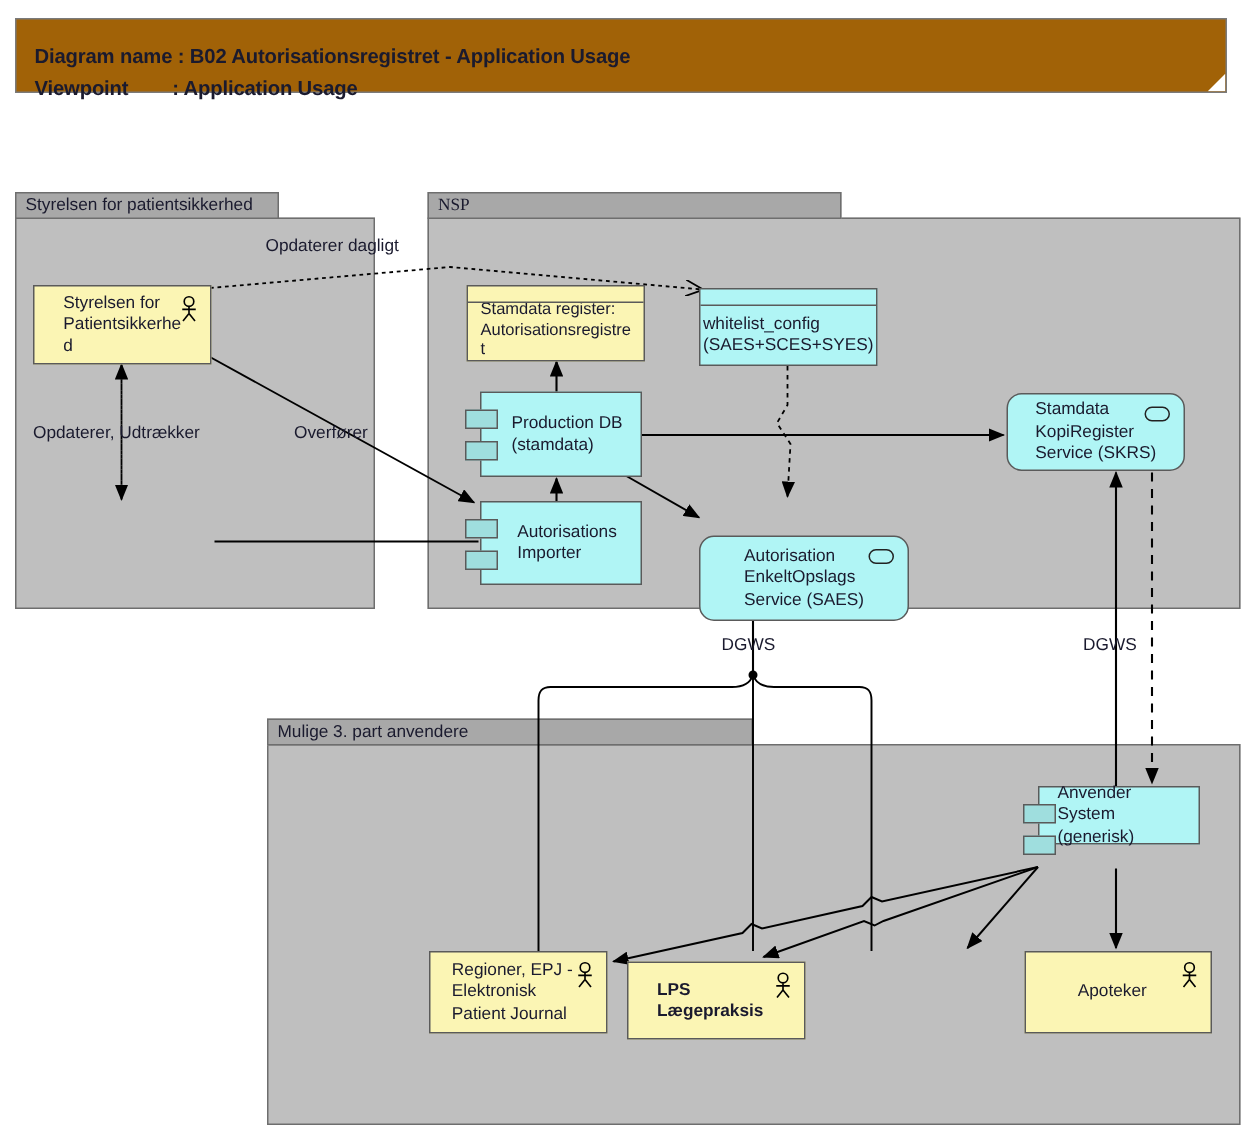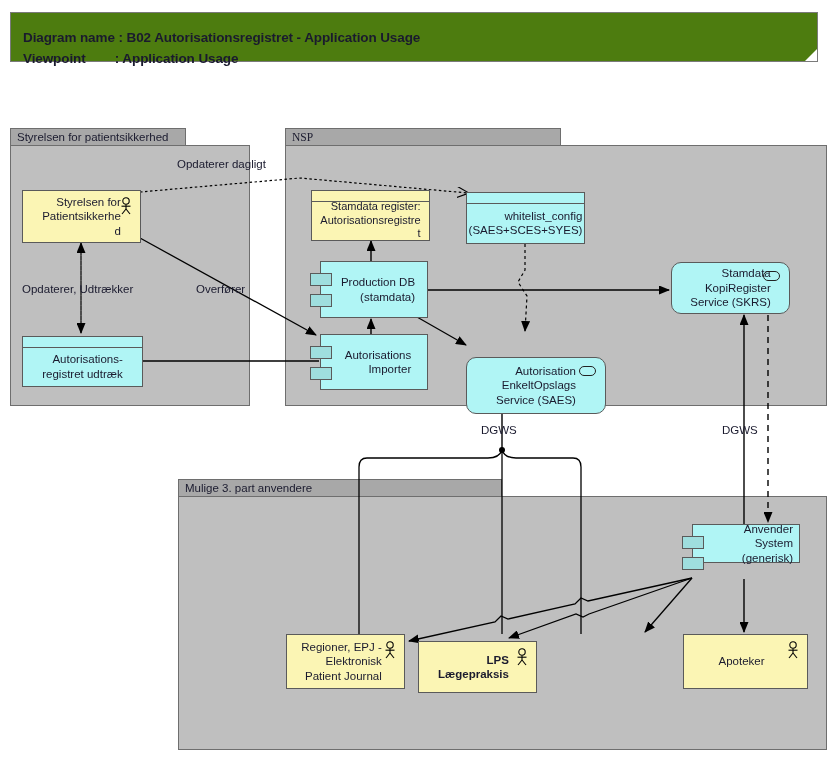--- a/index.html
+++ b/index.html
@@ -3,41 +3,41 @@
 <meta charset="utf-8">
 <style>
   html,body{margin:0;padding:0;background:#ffffff;}
   body{width:837px;height:765px;position:relative;
        font-family:"Liberation Sans","DejaVu Sans",sans-serif;
        color:#1a1a2e;overflow:hidden;}
   #canvas{position:absolute;left:0;top:0;width:837px;height:765px;}
 
   
   .banner{position:absolute;left:10px;top:12px;width:808px;height:50px;
-          background:#4d7c0f;border:1px solid #7a7a7a;box-sizing:border-box;}
+          background:#a16207;border:1px solid #7a7a7a;box-sizing:border-box;}
   .banner .line{position:absolute;left:12px;font-weight:bold;font-size:13.5px;
                 white-space:pre;letter-spacing:-0.1px;}
   .banner .l1{top:17px;}
   .banner .l2{top:38px;}
   .banner .corner{position:absolute;right:0;bottom:0;width:12px;height:12px;
                   background:#ffffff;
                   clip-path:polygon(100% 0,100% 100%,0 100%);}
 
   
   .group{position:absolute;box-sizing:border-box;padding-left:28px;}
   .group .tab{position:absolute;left:0;top:0;height:18px;
               background:#a8a8a8;border:1px solid #6e6e6e;box-sizing:border-box;
               font-size:11.5px;line-height:17px;padding-left:6px;white-space:nowrap;
               color:#1a1a2e;}
   .group .body{position:absolute;left:0;top:17px;right:0;bottom:0;
                background:#bfbfbf;border:1px solid #6e6e6e;box-sizing:border-box;}
 
   
   .node{position:absolute;box-sizing:border-box;border:1px solid #5a5a5a;
-        font-size:11.5px;line-height:14.5px;text-align:right;
+        font-size:11.5px;line-height:14.5px;text-align:left;
         display:flex;align-items:center;justify-content:center;}
   .node .lbl{display:block;padding:0 6px;white-space:pre-line;}
   .yellow{background:#fbf5b4;}
   .cyan{background:#b0f5f5;}
 
   
   .actor .figure{position:absolute;right:7px;top:6px;width:14px;height:18px;}
 
   
   .dataobj .bar{position:absolute;left:0;top:0;right:0;height:11px;
@@ -159,25 +159,20 @@
 d</span>
     <svg class="figure" viewBox="0 0 14 18">
       <circle cx="7" cy="4" r="3.2" fill="none" stroke="#000" stroke-width="1.1"></circle>
       <line x1="7" y1="7.5" x2="7" y2="12" stroke="#000" stroke-width="1.1"></line>
       <line x1="7" y1="12" x2="3" y2="17" stroke="#000" stroke-width="1.1"></line>
       <line x1="7" y1="12" x2="11" y2="17" stroke="#000" stroke-width="1.1"></line>
       <line x1="2.5" y1="9.2" x2="11.5" y2="9.2" stroke="#000" stroke-width="1.1"></line>
     </svg>
   </div>
 
-  <div class="node cyan dataobj" style="left:22px;top:336px;width:121px;height:51px;">
-    <div class="bar"></div>
-    <span class="lbl">Autorisations-
-registret udtræk</span>
-  </div>
 
   <div class="node yellow dataobj" style="left:311px;top:190px;width:119px;height:51px;">
     <div class="bar"></div>
     <span class="lbl" style="font-size:11px;line-height:13.5px;">Stamdata register:
 Autorisationsregistre
 t</span>
   </div>
 
   <div class="node cyan component" style="left:320px;top:261px;width:108px;height:57px;">
     <div class="tabA"></div>

